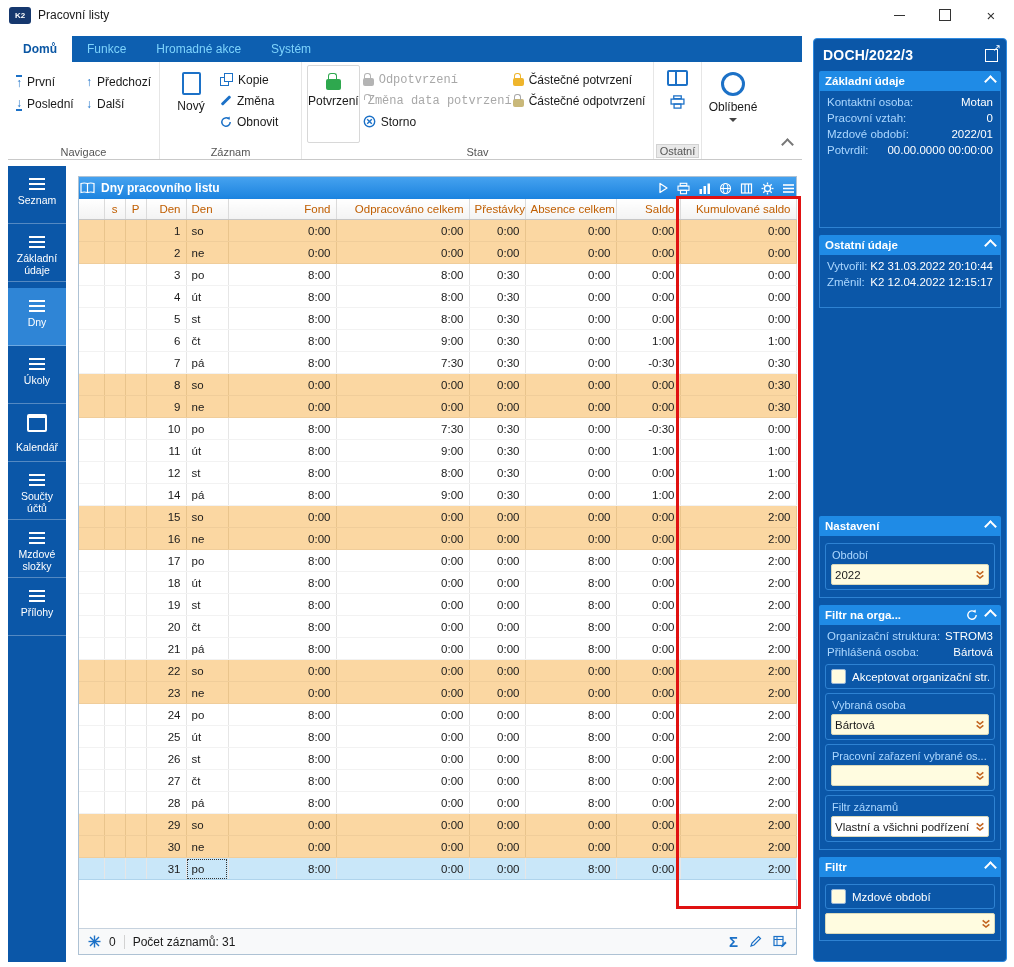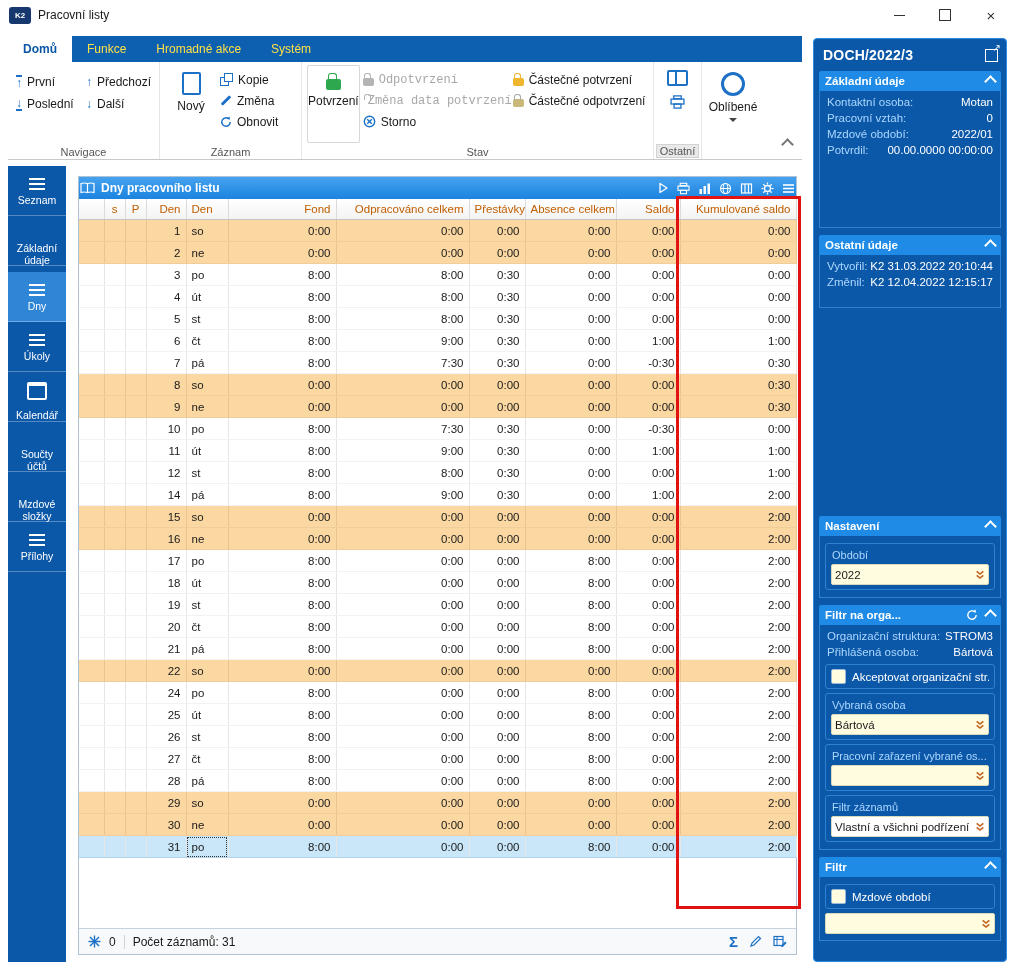--- a/index.html
+++ b/index.html
@@ -11,21 +11,21 @@
   .logo{width:22px;height:17px;margin:0 7px 0 9px;background:#16386E;color:#fff;font-size:8px;font-weight:bold;
         display:flex;align-items:center;justify-content:center;border-radius:3px;}
   .wtitle{font-size:12px;color:#1a1a1a;}
   .winbtns{margin-left:auto;display:flex;height:30px;}
   .wb{width:46px;height:30px;display:flex;align-items:center;justify-content:center;color:#333;font-size:15px;cursor:pointer;}
   .min-g{width:11px;height:1px;background:#333;}
   .max-g{width:10px;height:10px;border:1px solid #333;}
 
   
   .ribbon-tabs{position:absolute;left:8px;top:36px;width:794px;height:26px;background:#0D5FB0;display:flex;align-items:stretch;}
-  .rtab{padding:0 15px;display:flex;align-items:center;color:#fde047;font-size:12px;cursor:pointer;}
+  .rtab{padding:0 15px;display:flex;align-items:center;color:#7dd3fc;font-size:12px;cursor:pointer;}
   .rtab.active{background:#fff;color:#0B57A4;font-weight:bold;}
   .ribbon-body{position:absolute;left:8px;top:62px;width:794px;height:97px;background:#fff;border-bottom:1px solid #C9C9C9;display:flex;}
   .rgroup{position:relative;border-right:1px solid #E6E6E6;padding:3px 5px 16px 5px;box-sizing:border-box;}
   .glabel{position:absolute;bottom:1px;left:0;right:0;text-align:center;font-size:11px;color:#555;}
   .glabel.boxed{background:#E9E9E9;border:1px solid #D2D2D2;margin:0 2px;}
   .g-nav{width:152px;}
   .nav-grid{display:grid;grid-template-columns:70px 78px;grid-auto-rows:22px;margin-top:6px;}
   .rsm{display:flex;align-items:center;gap:5px;font-size:12px;color:#1a1a1a;height:21px;padding:0 3px;cursor:pointer;white-space:nowrap;}
   .rsm.disabled{color:#A8A8A8;cursor:default;font-family:Liberation Mono, monospace;}
   .navarr{color:#1C71C7;font-weight:bold;font-size:12px;line-height:1;}
@@ -58,21 +58,21 @@
   .ico-book2{width:17px;height:12px;border:2px solid #1C71C7;border-radius:2px;position:relative;}
   .ico-book2::after{content:"";position:absolute;left:6px;top:0;bottom:0;width:2px;background:#1C71C7;}
   .ico-O{width:18px;height:18px;border:3px solid #1C71C7;border-radius:50%;}
   .caret{width:0;height:0;border-left:4px solid transparent;border-right:4px solid transparent;border-top:4px solid #444;}
   .ribbon-collapse{position:absolute;right:10px;bottom:6px;cursor:pointer;}
   .chev{width:7px;height:7px;border-left:2px solid #fff;border-top:2px solid #fff;transform:rotate(45deg);display:inline-block;}
   .chev.gray{border-color:#777;}
 
   
   .sidebar{position:absolute;left:8px;top:166px;width:58px;height:796px;background:#0B57A8;}
-  .sbitem{height:50px;box-sizing:border-box;display:flex;flex-direction:column;align-items:center;padding-top:9px;
+  .sbitem{height:58px;box-sizing:border-box;display:flex;flex-direction:column;align-items:center;padding-top:9px;
           border-bottom:1px solid rgba(255,255,255,.3);cursor:pointer;}
   .sbitem.active{background:#2F85D6;margin-top:6px;}
   .ico-menu{width:16px;height:2px;background:#fff;box-shadow:0 5px 0 #fff,0 10px 0 #fff;margin:3px 0 14px 0;}
   .ico-cal{width:16px;height:12px;border:2px solid #fff;border-top-width:4px;border-radius:2px;margin:1px 0 9px 0;box-sizing:content-box;}
   .sblabel{color:#fff;font-size:10.5px;text-align:center;line-height:1.15;padding:0 2px;}
 
   
   .content{position:absolute;left:66px;top:166px;width:740px;height:796px;background:#fff;}
   .table-panel{position:absolute;left:12px;top:10px;width:719px;height:779px;border:1px solid #AEC2D4;box-sizing:border-box;background:#fff;}
   .grid-title{height:22px;background:linear-gradient(180deg,#46A2EF,#1B83DF);display:flex;align-items:center;gap:6px;padding:0 1px;}
@@ -664,20 +664,33 @@
               <td class="c2"></td>
               <td class="c3">22</td>
               <td class="c4">so</td>
               <td class="c5">0:00</td>
               <td class="c6">0:00</td>
               <td class="c7">0:00</td>
               <td class="c8">0:00</td>
               <td class="c9">0:00</td>
               <td class="c10">2:00</td>
             </tr>
+            <tr class="weekend">
+              <td class="c0"></td>
+              <td class="c1"></td>
+              <td class="c2"></td>
+              <td class="c3">23</td>
+              <td class="c4">ne</td>
+              <td class="c5">0:00</td>
+              <td class="c6">0:00</td>
+              <td class="c7">0:00</td>
+              <td class="c8">0:00</td>
+              <td class="c9">0:00</td>
+              <td class="c10">2:00</td>
+            </tr>
             <tr class="">
               <td class="c0"></td>
               <td class="c1"></td>
               <td class="c2"></td>
               <td class="c3">24</td>
               <td class="c4">po</td>
               <td class="c5">8:00</td>
               <td class="c6">0:00</td>
               <td class="c7">0:00</td>
               <td class="c8">8:00</td>

